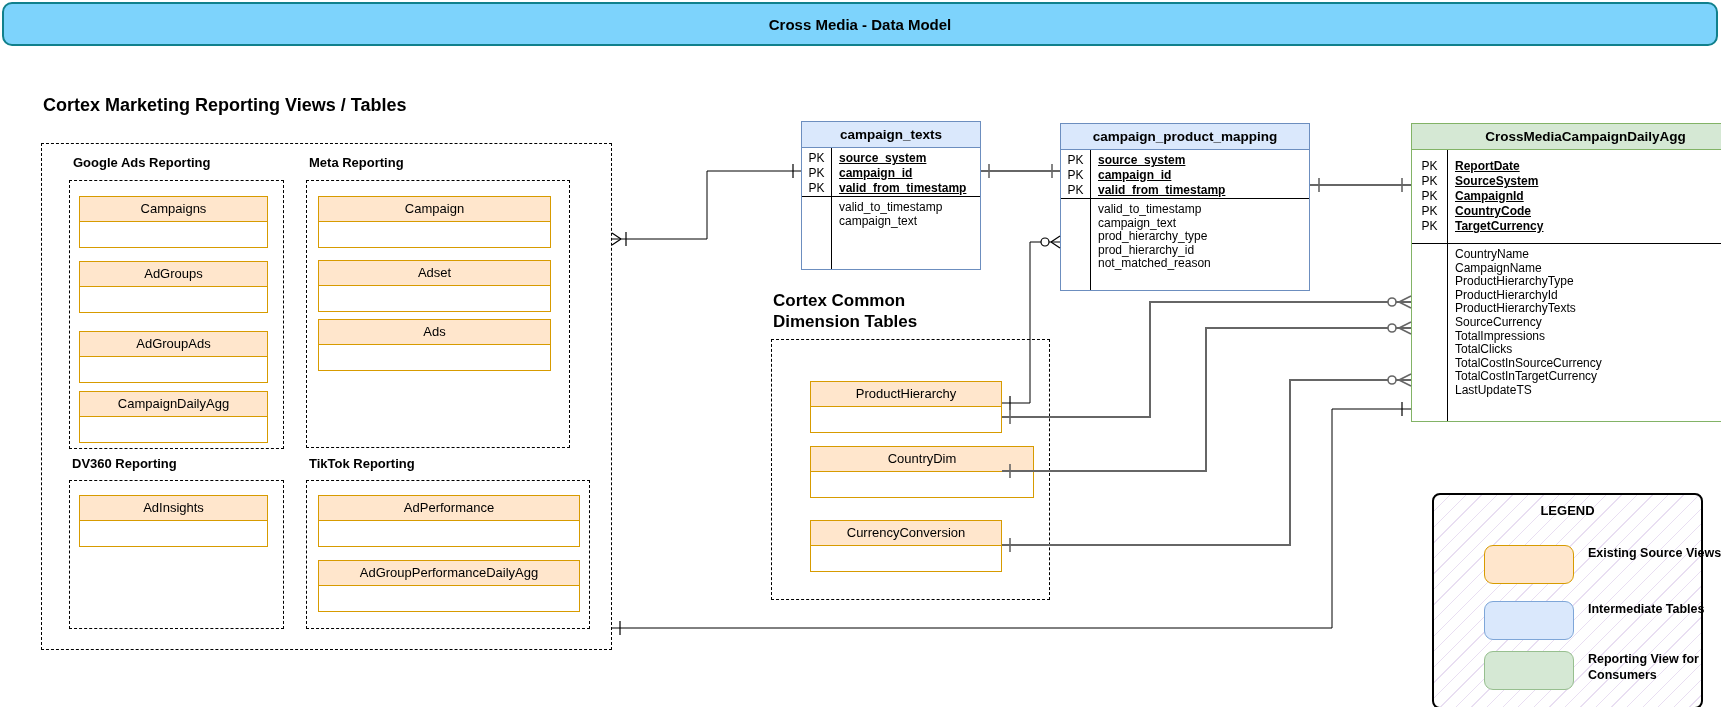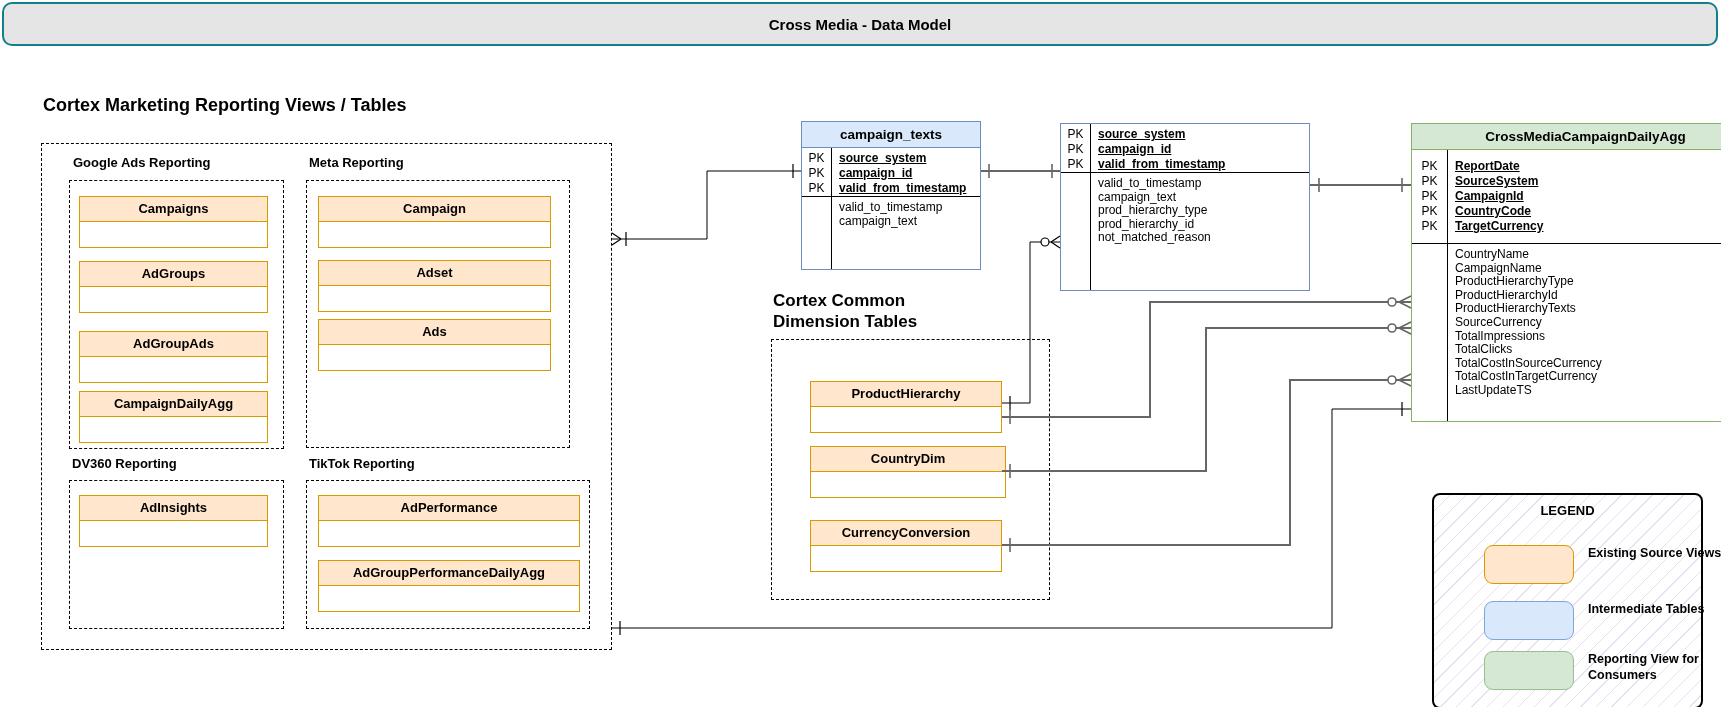--- a/index.html
+++ b/index.html
@@ -6,38 +6,38 @@
   .canvas{
     position:relative;width:1721px;height:707px;overflow:hidden;
     font-family:"Liberation Sans","DejaVu Sans",sans-serif;color:#000;
     background:#fff;
   }
   .abs{position:absolute;}
 
   
   .banner{
     left:2px;top:2px;width:1716px;height:44px;
-    background:#e5e5e5;border:2px solid #10808C;border-radius:10px;
+    background:#7dd3fc;border:2px solid #10808C;border-radius:10px;
     display:flex;align-items:center;justify-content:center;
     font-weight:bold;font-size:15px;box-sizing:border-box;
   }
 
   
   .h-main{font-weight:bold;font-size:18px;}
   .h-dim{font-weight:bold;font-size:17px;line-height:21px;}
   .grp-label{font-weight:bold;font-size:13px;}
 
   
   .dashed{border:1px dashed #000;box-sizing:border-box;background:transparent;}
 
   
   .entity{box-sizing:border-box;border:1px solid #D79B00;background:#fff;}
   .ent-h{
     height:24px;line-height:24px;background:#FFE6CC;border-bottom:1px solid #D79B00;
-    text-align:center;font-weight:bold;font-size:13px;white-space:nowrap;overflow:hidden;
+    text-align:center;font-weight:normal;font-size:13px;white-space:nowrap;overflow:hidden;
   }
   .ent-b{height:25px;background:#fff;}
 
   
   .ertable{box-sizing:border-box;background:#fff;display:flex;flex-direction:column;}
   .ertable.blue{border:1px solid #6C8EBF;}
   .ertable.green{border:1px solid #82B366;}
   .er-title{
     flex:none;text-align:center;font-weight:bold;font-size:13.5px;
     display:flex;align-items:center;justify-content:center;
@@ -156,21 +156,21 @@
 
   <div class="abs entity" style="left:318px;top:560px;width:262px;">
     <div class="ent-h">AdGroupPerformanceDailyAgg</div>
     <div class="ent-b"></div>
   </div>
   <div class="abs dashed" style="left:771px;top:339px;width:279px;height:261px;"></div>
   <div class="abs entity" style="left:810px;top:381px;width:192px;">
     <div class="ent-h">ProductHierarchy</div>
     <div class="ent-b"></div>
   </div>
-  <div class="abs entity" style="left:810px;top:446px;width:196px;">
+  <div class="abs entity" style="left:810px;top:446px;width:224px;">
     <div class="ent-h">CountryDim</div>
     <div class="ent-b"></div>
   </div>
   <div class="abs entity" style="left:810px;top:520px;width:192px;">
     <div class="ent-h">CurrencyConversion</div>
     <div class="ent-b"></div>
   </div>
 
   <div class="abs ertable blue" style="left:801px;top:121px;width:180px;height:149px;">
     <div class="er-title">campaign_texts</div>
@@ -189,20 +189,21 @@
     <div class="er-sec last">
       <div class="er-gutter"></div>
       <div class="er-flds">
           <div>valid_to_timestamp</div>
           <div>campaign_text</div>
         </div>
     </div>
   </div>
 
   <div class="abs ertable blue" style="left:1060px;top:123px;width:250px;height:168px;">
+    <div class="er-title">campaign_product_mapping</div>
     <div class="er-sec pkzone">
       <div class="er-gutter">
           <div>PK</div>
           <div>PK</div>
           <div>PK</div>
         </div>
       <div class="er-flds pk">
           <div>source_system</div>
           <div>campaign_id</div>
           <div>valid_from_timestamp</div>

